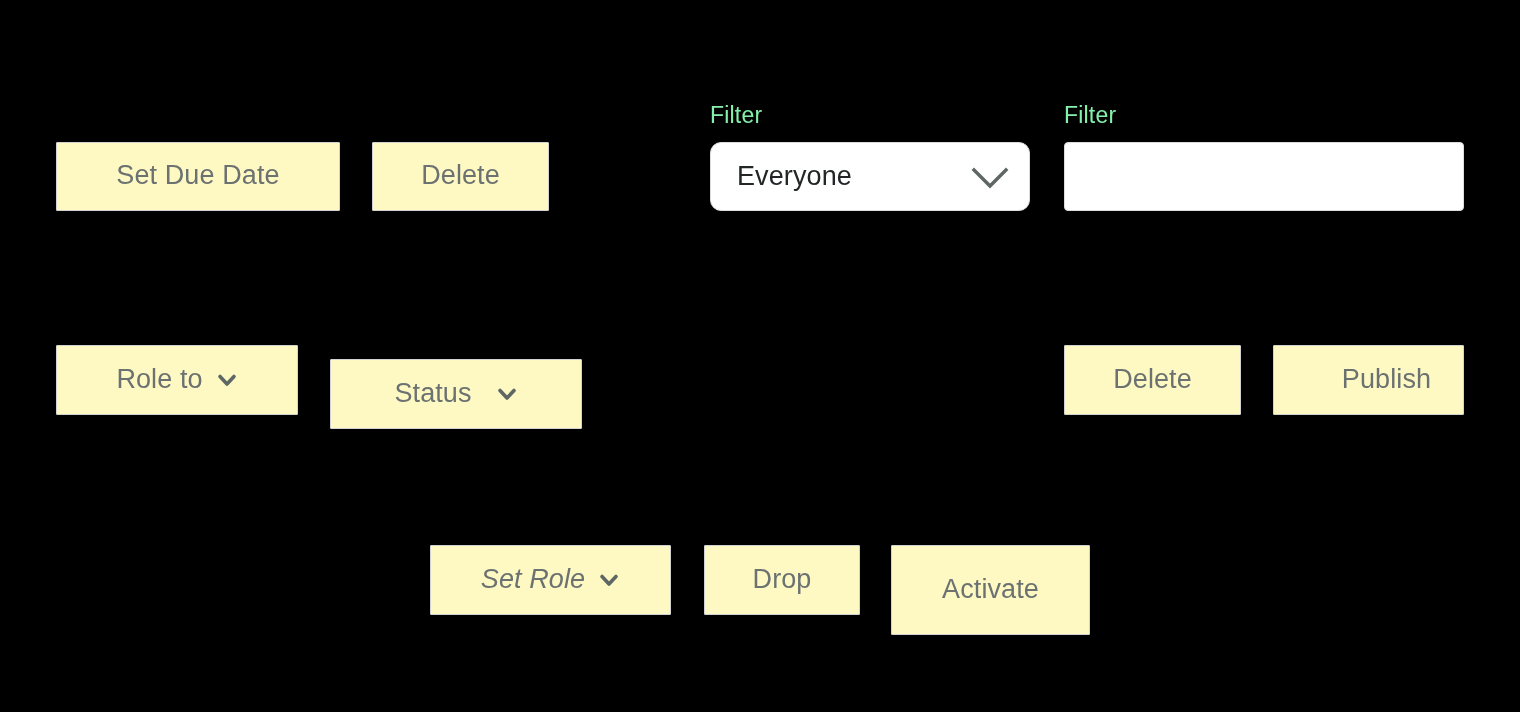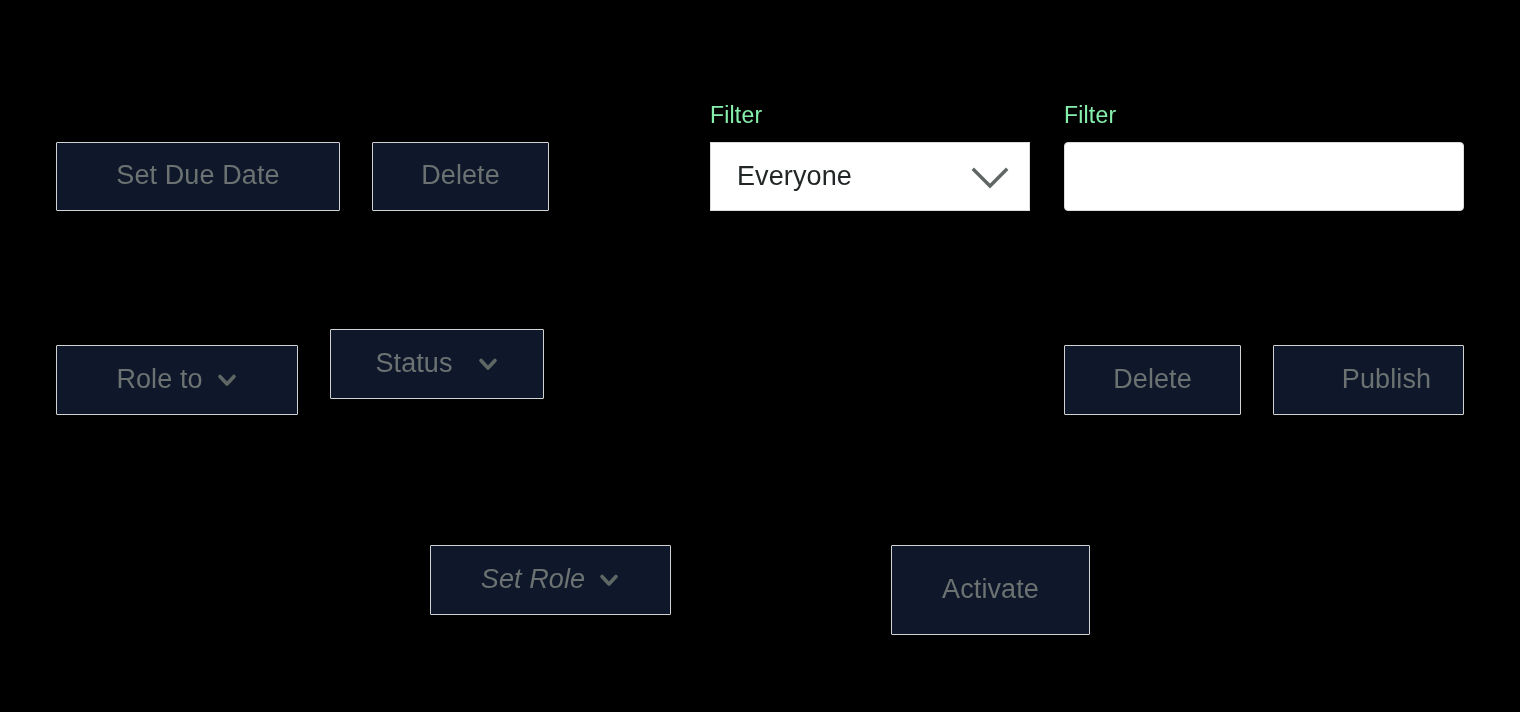--- a/index.html
+++ b/index.html
@@ -18,21 +18,21 @@
   }
 
   .stage {
     position: absolute;
     inset: 0;
   }
 
   
   .btn {
     position: absolute;
-    background: #0f172a;
+    background: #fef9c3;
     border: 1px solid #d2d2d2;
     border-radius: 1px;
     color: #6b7271;
     font-size: 27px;
     font-weight: 400;
     letter-spacing: 0.1px;
     display: flex;
     align-items: center;
     justify-content: center;
     gap: 13px;
@@ -60,21 +60,21 @@
     font-size: 23px;
     line-height: 1;
     letter-spacing: 0.2px;
     user-select: none;
   }
 
   .select-box {
     position: absolute;
     background: #ffffff;
     border: 1px solid #dcdcdc;
-    border-radius: 0;
+    border-radius: 11px;
     display: flex;
     align-items: center;
     justify-content: space-between;
     padding: 0 17px 0 26px;
   }
   .select-value {
     color: #222626;
     font-size: 27px;
     line-height: 1;
     letter-spacing: 0.1px;
@@ -130,21 +130,21 @@
 
   <button class="btn" style="left:56px; top:345px; width:242px; height:70px;">
     <span class="lbl">Role to</span>
     <span class="chev-sm">
       <svg viewBox="0 0 22 22" width="22" height="22" aria-hidden="true">
         <path d="M4 7.5 L11 15 L18 7.5" fill="none" stroke="#5f6765" stroke-width="3.6" stroke-linecap="round" stroke-linejoin="round"></path>
       </svg>
     </span>
   </button>
 
-  <button class="btn" style="left:330px; top:329px; width:214px; height:70px;gap:24px;">
+  <button class="btn" style="left:330px; top:359px; width:252px; height:70px;gap:24px;">
     <span class="lbl">Status</span>
     <span class="chev-sm">
       <svg viewBox="0 0 22 22" width="22" height="22" aria-hidden="true">
         <path d="M4 7.5 L11 15 L18 7.5" fill="none" stroke="#5f6765" stroke-width="3.6" stroke-linecap="round" stroke-linejoin="round"></path>
       </svg>
     </span>
   </button>
 
   <button class="btn" style="left:1064px; top:345px; width:177px; height:70px;">
     <span class="lbl">Delete</span>
@@ -156,18 +156,21 @@
 
   <button class="btn" style="left:430px; top:545px; width:241px; height:70px;font-style:italic;">
     <span class="lbl">Set Role</span>
     <span class="chev-sm">
       <svg viewBox="0 0 22 22" width="22" height="22" aria-hidden="true">
         <path d="M4 7.5 L11 15 L18 7.5" fill="none" stroke="#5f6765" stroke-width="3.6" stroke-linecap="round" stroke-linejoin="round"></path>
       </svg>
     </span>
   </button>
 
+  <button class="btn" style="left:704px; top:545px; width:156px; height:70px;">
+    <span class="lbl">Drop</span>
+  </button>
 
   <button class="btn" style="left:891px; top:545px; width:199px; height:90px;">
     <span class="lbl">Activate</span>
   </button>
 
 </div>
 
 </body></html>

